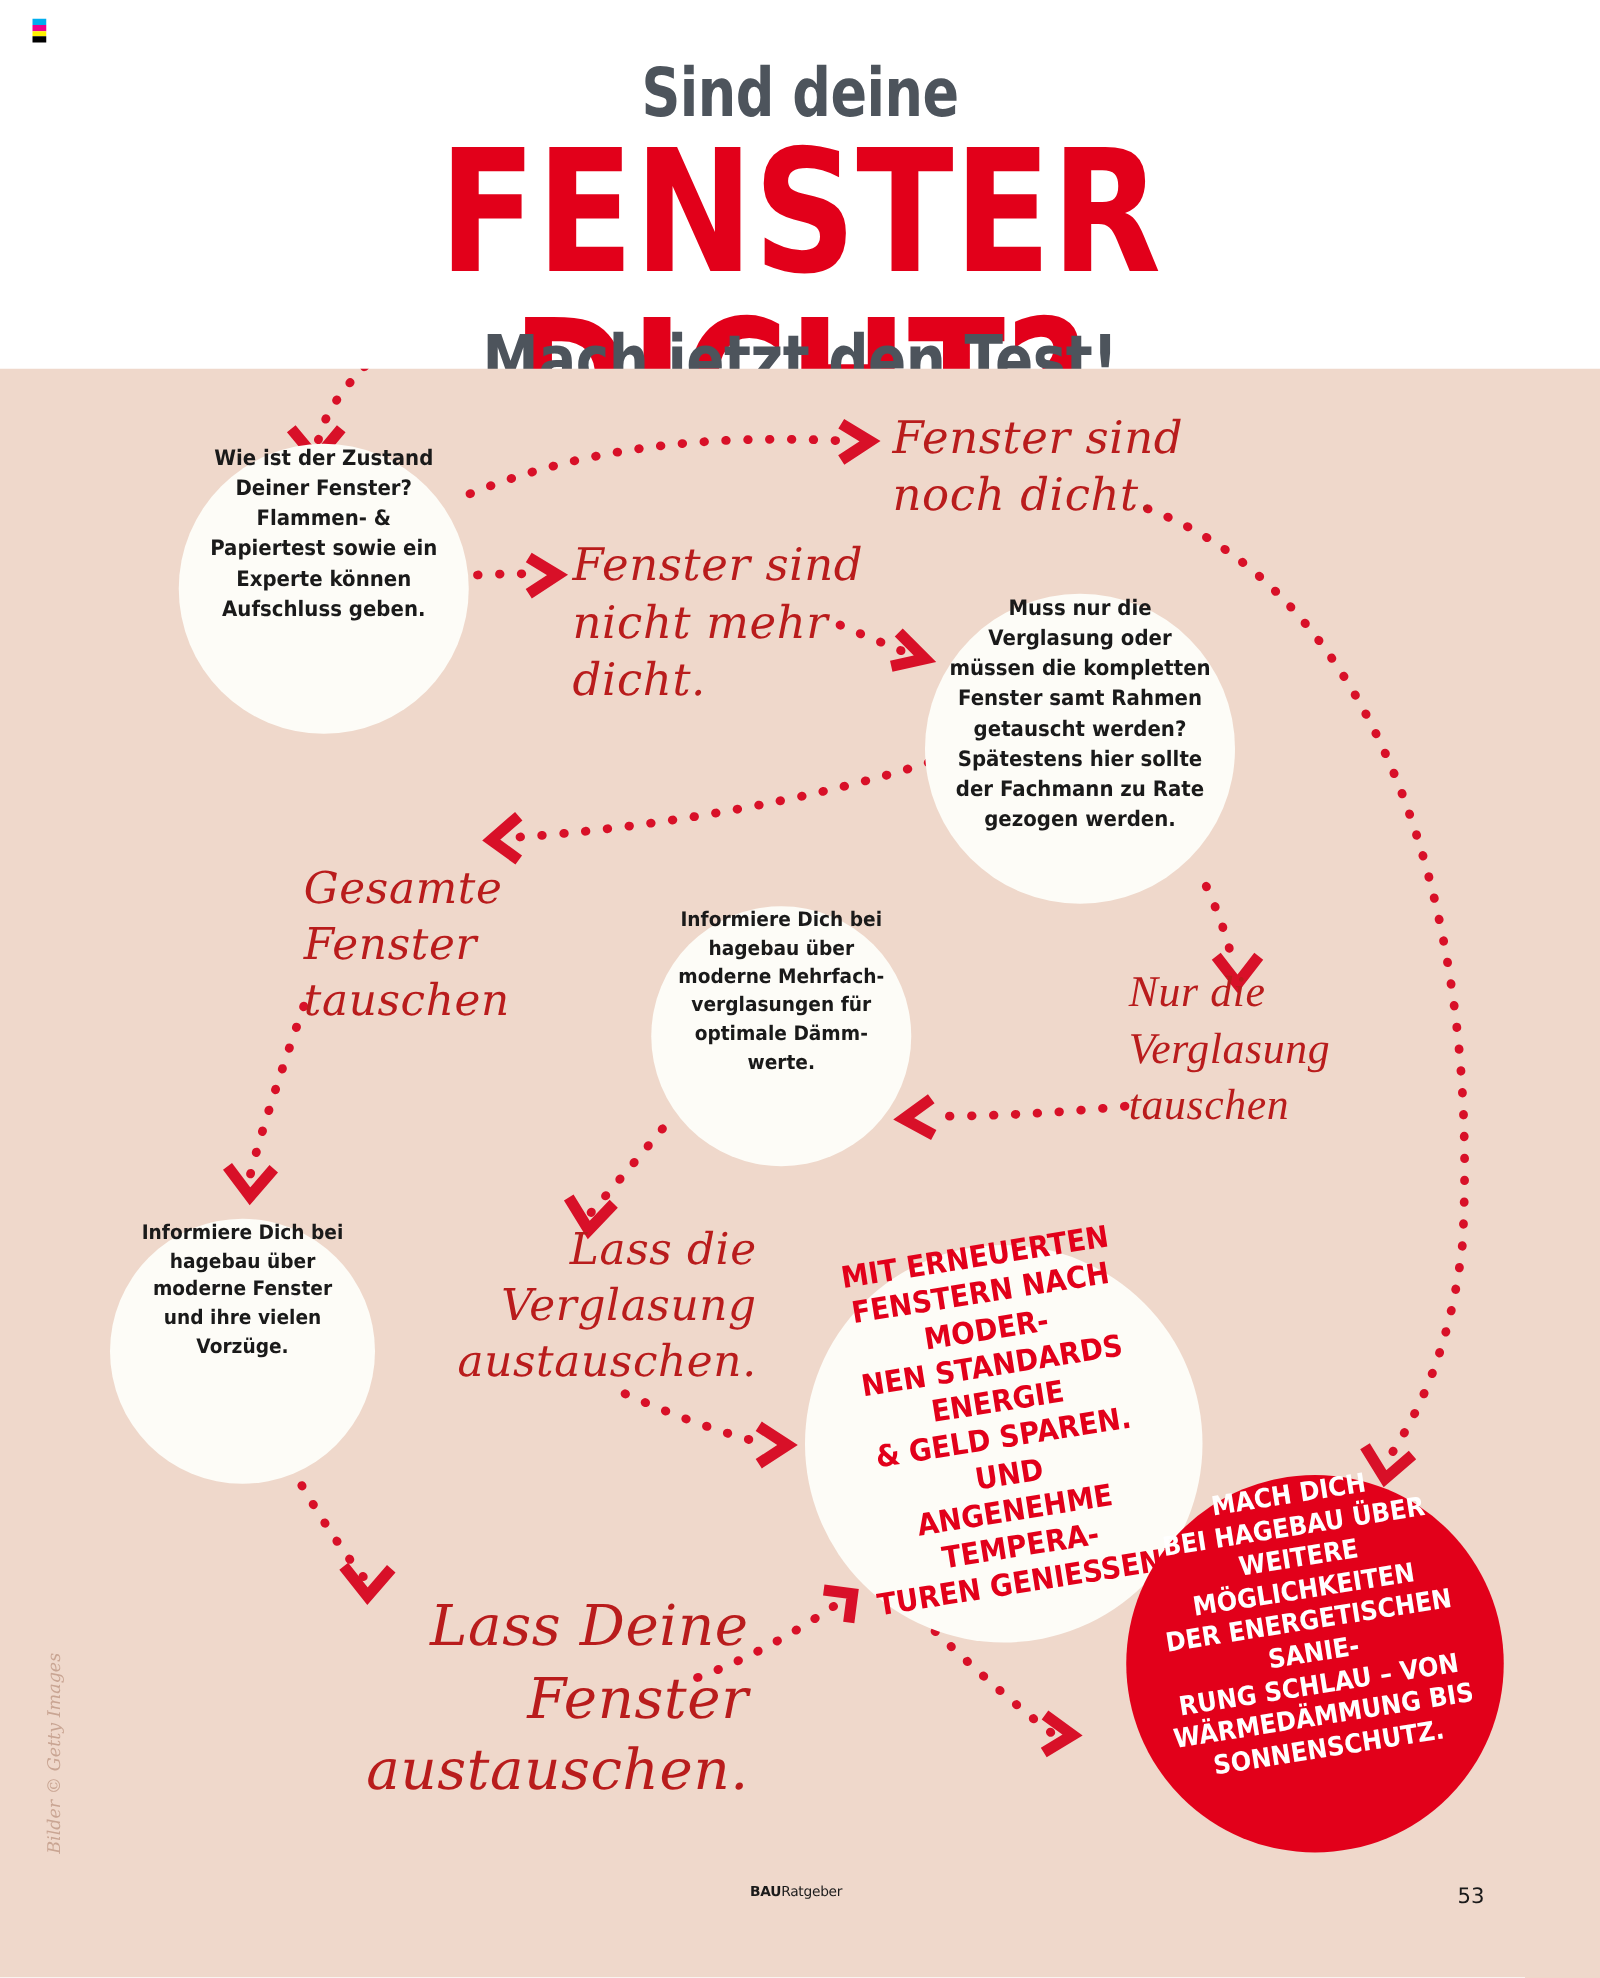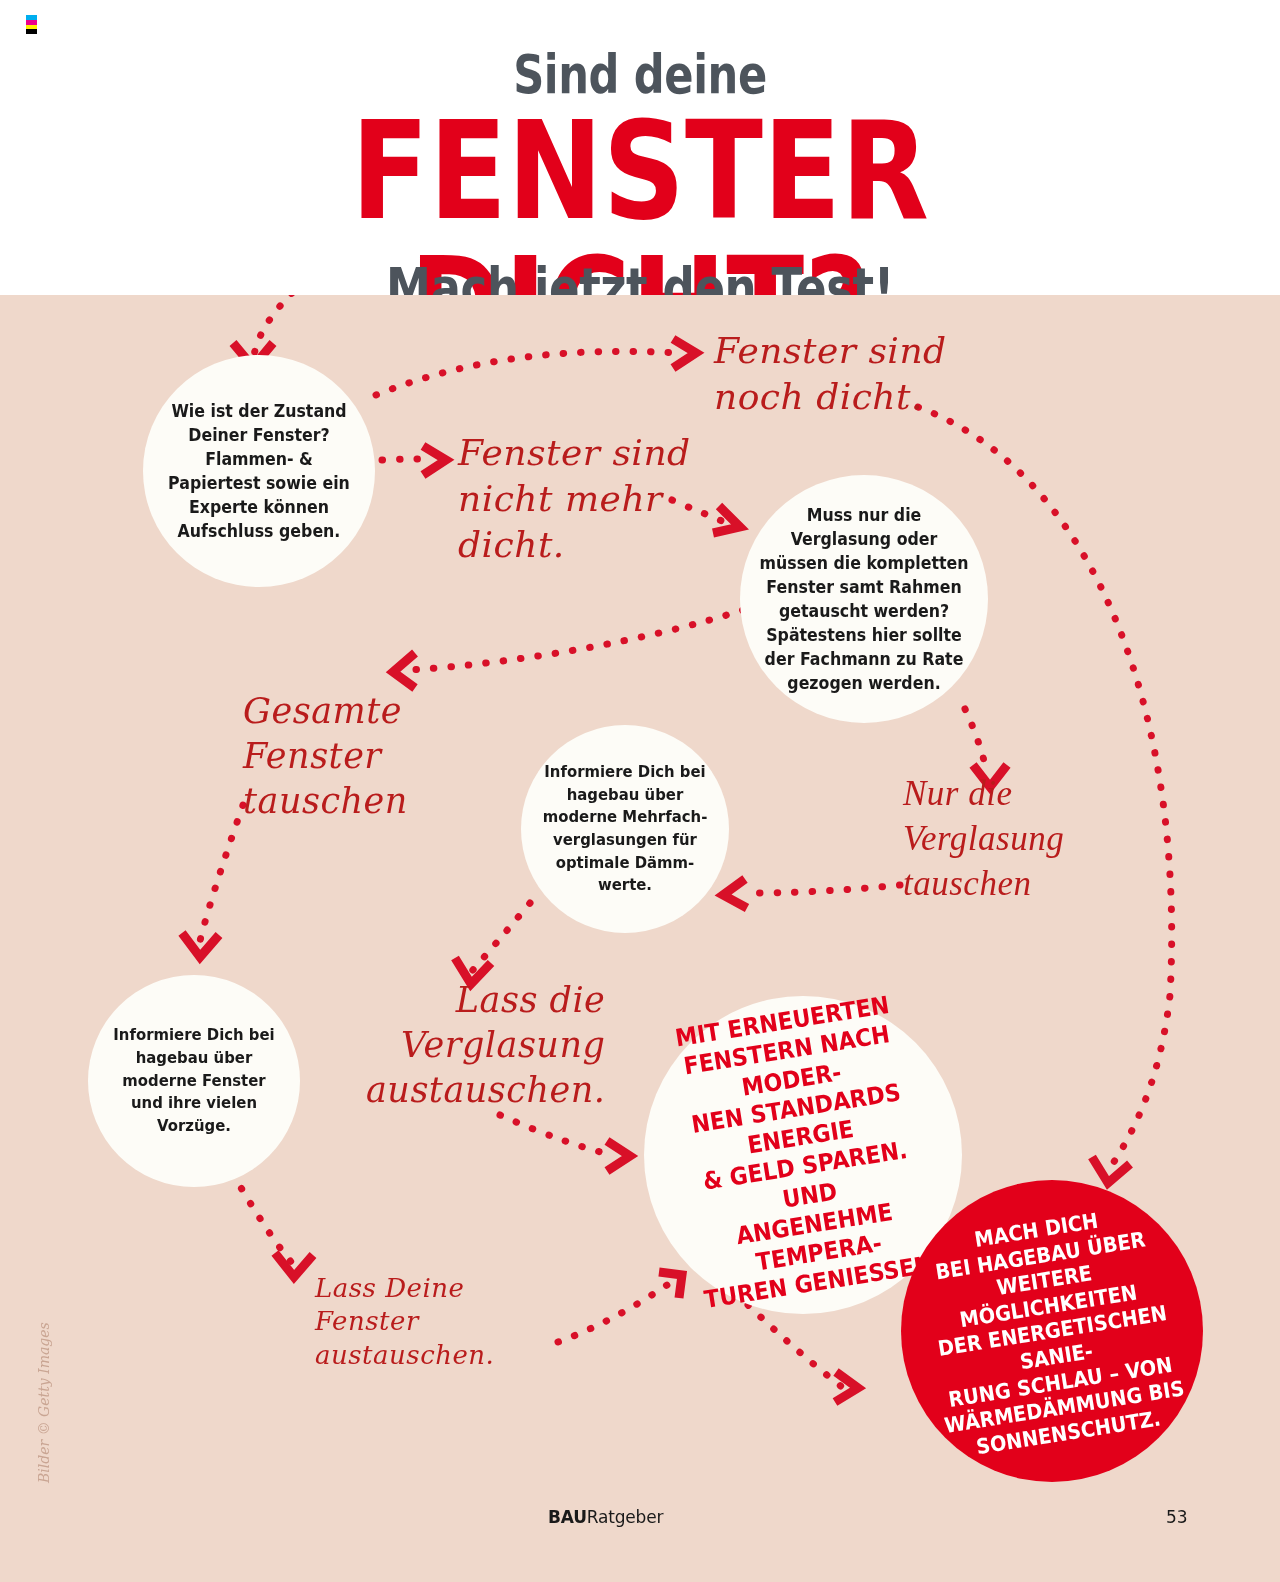--- a/index.html
+++ b/index.html
@@ -84,21 +84,20 @@
     width: 1280px; height: 1287px;
     pointer-events: none;
   }
 
   
   .bubble {
     position: absolute;
     border-radius: 50%;
     background: #fdfcf7;
     display: flex;
-    align-items: center;
     justify-content: center;
     text-align: center;
     box-sizing: border-box;
   }
   .bubble .txt {
     font-family: "DejaVu Sans", sans-serif;
     font-weight: bold;
     color: #1a1a1a;
     line-height: 1.42;
     transform: scaleX(0.93);
@@ -124,23 +123,23 @@
     white-space: pre-line;
     transform: rotate(-9deg) scaleX(0.92);
     text-align: center;
   }
   .slant.redtxt { color: #e2001a; }
   .slant.whitetxt { color: #ffffff; }
 
   
   #footer-brand {
     position: absolute;
-    left: 548px; top: 1507px;
-    font-family: "DejaVu Sans", sans-serif;
-    font-size: 17px;
+    left: 600px; top: 1507px;
+    font-family: "DejaVu Sans", sans-serif;
+    font-size: 11px;
     color: #1a1a1a;
     letter-spacing: -0.2px;
   }
   #footer-brand b { font-weight: bold; }
   #footer-page {
     position: absolute;
     left: 1166px; top: 1507px;
     font-family: "DejaVu Sans", sans-serif;
     font-size: 17px;
     color: #1a1a1a;
@@ -278,21 +277,21 @@
 tauschen</div>
 
     <div class="hand" style="left:903px; top:477px; font-size:35px; text-align:left;font-family:Liberation Serif, serif;">Nur die
 Verglasung
 tauschen</div>
 
     <div class="hand" style="left:366px; top:683px; font-size:35px; text-align:right;">Lass die
 Verglasung
 austauschen.</div>
 
-    <div class="hand" style="left:315px; top:977px; font-size:26px; text-align:left;">Lass Deine
+    <div class="hand" style="left:293px; top:977px; font-size:45px; text-align:right;">Lass Deine
 Fenster
 austauschen.</div>
 
   </div>
 
   <div id="footer-brand">
     <b>BAU</b><span>Ratgeber</span>
   </div>
   <div id="footer-page">53</div>
   <div id="credit">Bilder © Getty Images</div>

